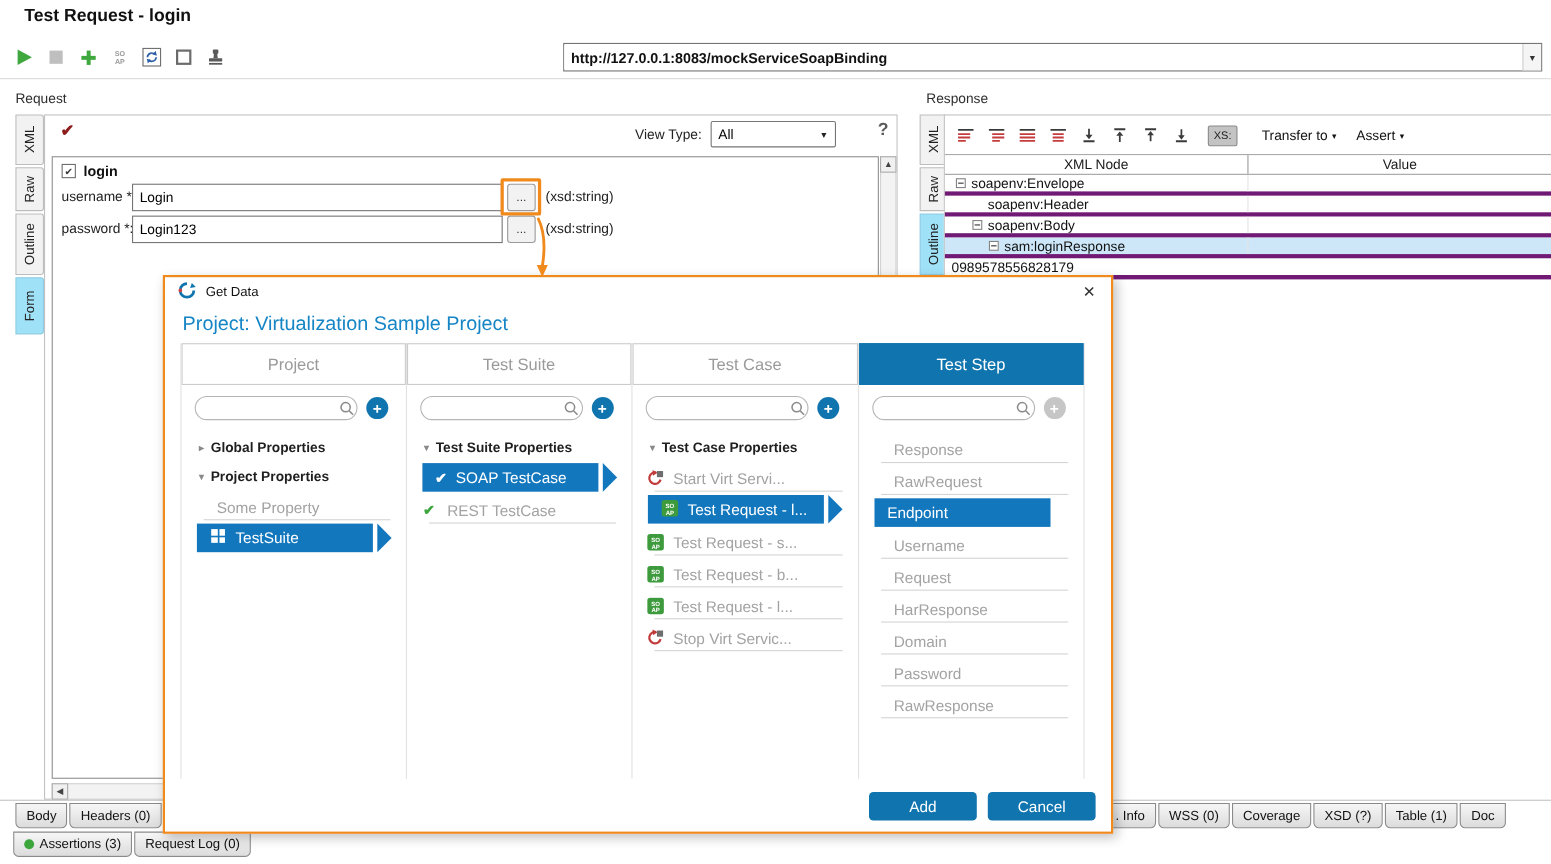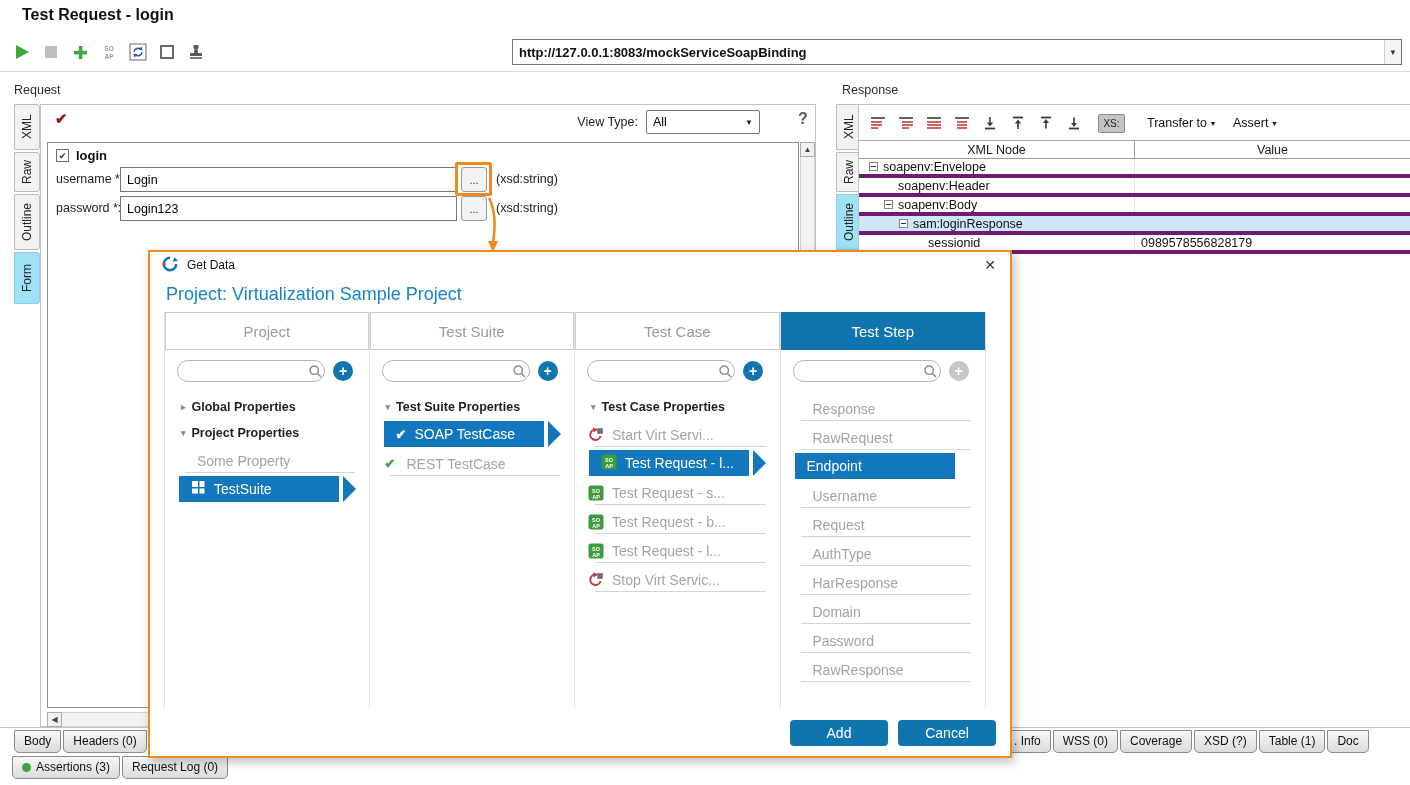--- a/index.html
+++ b/index.html
@@ -341,24 +341,20 @@
       </div>
       <div class="trow selected">
         <div class="cell-node" style="padding-left: 40px;">
           <span class="exp"></span>
           <span class="spacer" style="width: 5px;"></span>
           <span>sam:loginResponse</span>
         </div>
         <div class="cell-value"></div>
       </div>
       <div class="trow">
-        <div class="cell-node" style="padding-left: 55px;">
-          <span class="spacer"></span>
-          <span>sessionid</span>
-        </div>
         <div class="cell-value">0989578556828179</div>
       </div>
     </div>
 
   <div class="abs bottom-line"></div>
   <div class="abs tabrow" id="tabs-left">
       <div class="btab">
         <span>Body</span>
       </div>
       <div class="btab">
@@ -629,26 +625,20 @@
             </div>
             <div class="drow">
               <span class="under"></span>
               <span class="lbl">
                 <span>Request</span>
               </span>
             </div>
             <div class="drow">
               <span class="under"></span>
               <span class="lbl">
-                <span>AuthType</span>
-              </span>
-            </div>
-            <div class="drow">
-              <span class="under"></span>
-              <span class="lbl">
                 <span>HarResponse</span>
               </span>
             </div>
             <div class="drow">
               <span class="under"></span>
               <span class="lbl">
                 <span>Domain</span>
               </span>
             </div>
             <div class="drow">

